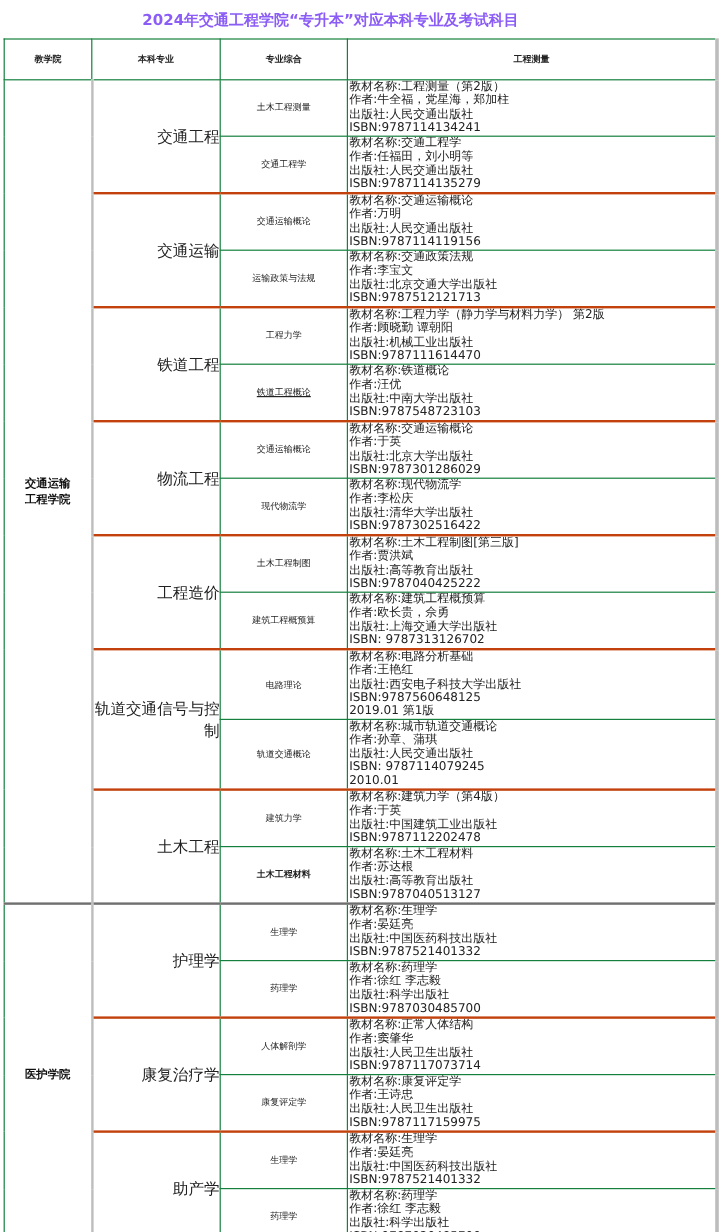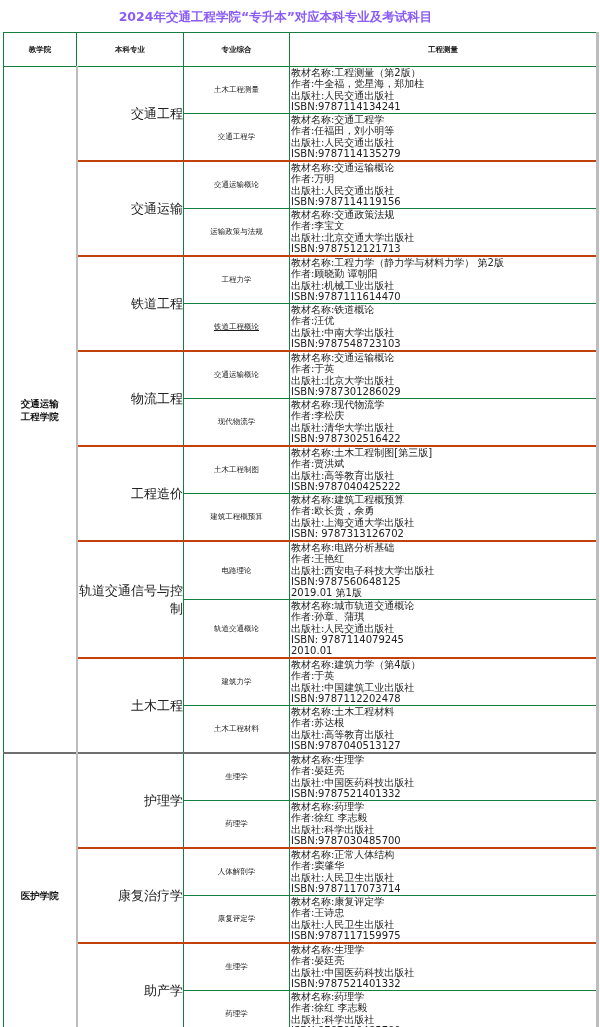--- a/index.html
+++ b/index.html
@@ -164,21 +164,21 @@
         <td rowspan="2" class="major">土木工程</td>
         <td class="subject" style="height: 46px;">建筑力学</td>
         <td class="book outer-right">
           <div>教材名称:建筑力学（第4版）</div>
           <div>作者:于英</div>
           <div>出版社:中国建筑工业出版社</div>
           <div>ISBN:9787112202478</div>
         </td>
       </tr>
       <tr>
-        <td class="subject" style="height: 46px;">土木工程材料</td>
+        <td class="subject" style="height: 46px; font-weight: bold;">土木工程材料</td>
         <td class="book outer-right">
           <div>教材名称:土木工程材料</div>
           <div>作者:苏达根</div>
           <div>出版社:高等教育出版社</div>
           <div>ISBN:9787040513127</div>
         </td>
       </tr>
       <tr class="college-sep">
         <td rowspan="6" class="college">
           <div>医护学院</div>

